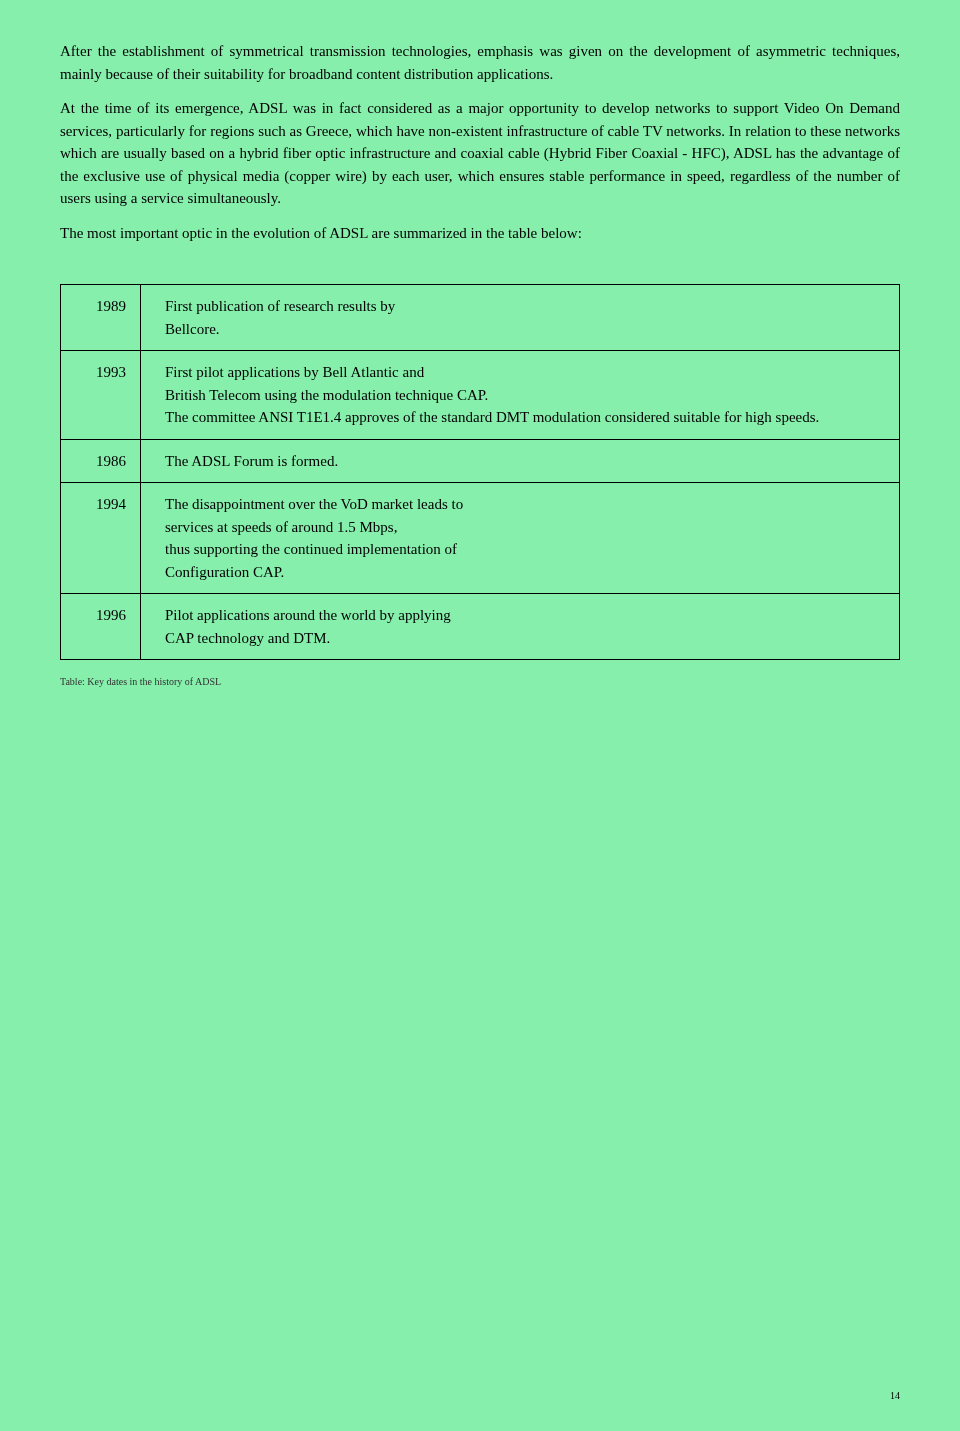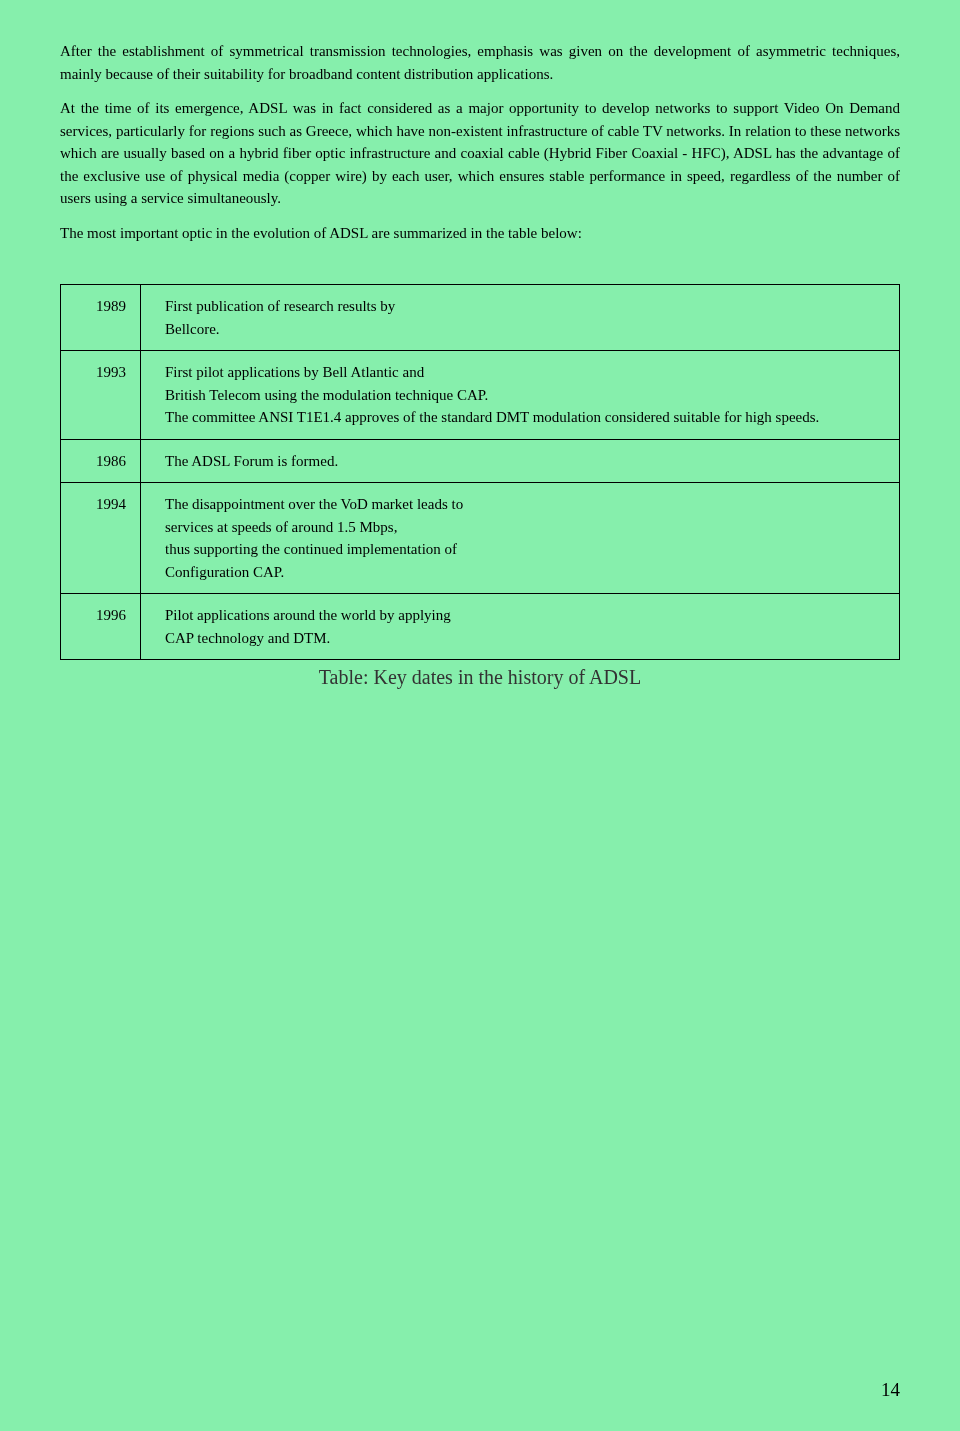--- a/index.html
+++ b/index.html
@@ -51,31 +51,30 @@
     }
 
     .year-cell {
       width: 80px;
       text-align: right;
       vertical-align: top;
       padding-right: 14px;
     }
 
     .table-caption {
-      text-align: center;
-      margin-top: 6px;
-      font-size: 20px;
+      margin-top: 16px;
+      font-size: 10px;
       color: #333;
     }
 
     .page-number {
       position: absolute;
       bottom: 30px;
       right: 60px;
-      font-size: 19px;
+      font-size: 10px;
       color: #000;
     }
   </style>
 </head>
 <body>
 
 <div class="page">
 
   <p class="body-text">After the establishment of symmetrical transmission technologies, emphasis was given on the development of asymmetric techniques, mainly because of their suitability for broadband content distribution applications.</p>
   <p class="body-text">At the time of its emergence, ADSL was in fact considered  as a major opportunity to develop networks to support Video On Demand services, particularly for regions such as Greece, which have non-existent infrastructure of cable TV networks. In relation to these networks which are usually based on a hybrid fiber optic infrastructure and coaxial cable (Hybrid Fiber Coaxial - HFC), ADSL has the advantage of the exclusive use of physical media (copper wire) by each user, which ensures stable performance in speed, regardless of the number of users using a service simultaneously.</p>

